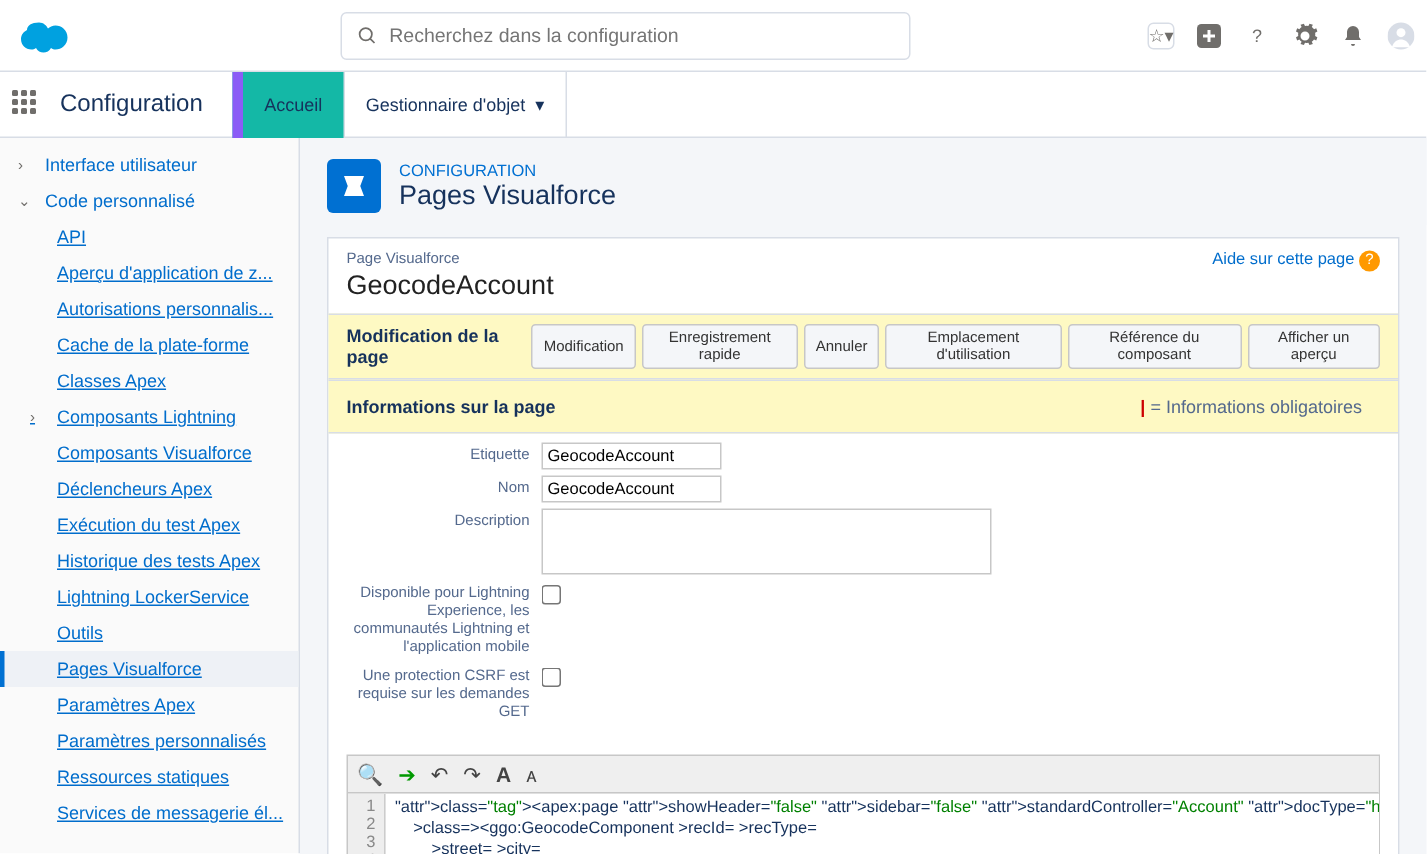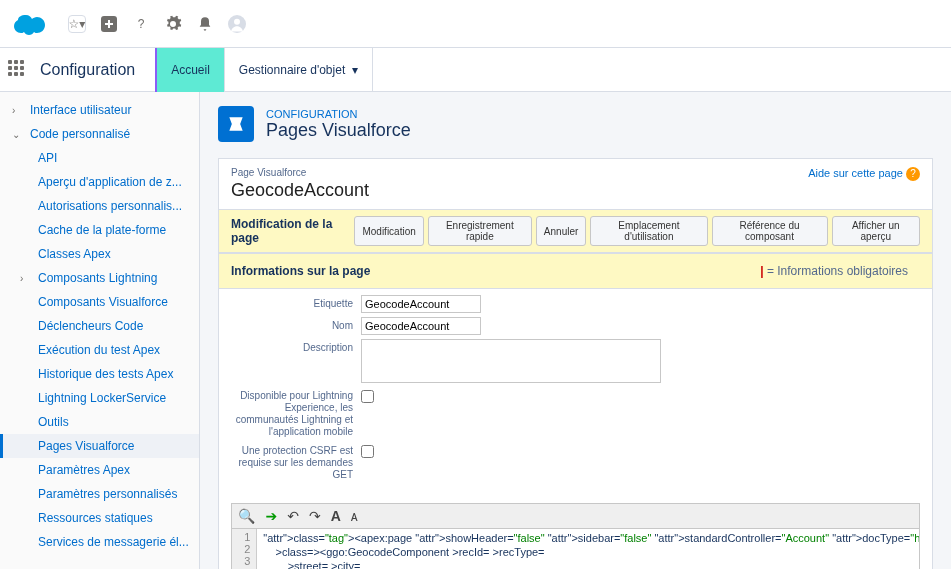--- a/index.html
+++ b/index.html
@@ -12,27 +12,27 @@
 .search-box input { border: none; outline: none; flex: 1; font-size: 13px; color: #706e6b; margin-left: 8px; }
 .top-icons { display: flex; align-items: center; gap: 14px; color: #706e6b; }
 .top-icons .ico { width: 18px; height: 18px; display: flex; align-items: center; justify-content: center; cursor: pointer; }
 .favorite-box { width: 40px; height: 24px; border: 1px solid #d8dde6; border-radius: 4px; display: flex; align-items: center; justify-content: center; gap: 2px; }
 
 .subbar { height: 44px; background: #fff; border-bottom: 1px solid #d8dde6; display: flex; align-items: center; padding: 0 8px; }
 .apps-icon { width: 20px; height: 20px; margin-right: 12px; display: grid; grid-template-columns: repeat(3,4px); grid-template-rows: repeat(3,4px); gap: 2px; }
 .apps-icon span { background: #706e6b; border-radius: 1px; }
 .config-title { font-size: 16px; color: #16325c; margin-right: 20px; }
 .tab { height: 44px; padding: 0 14px; display: flex; align-items: center; font-size: 12px; color: #16325c; cursor: pointer; border-right: 1px solid #d8dde6; }
-.tab.active { background: #5eead4; border-left: 2px solid #8b5cf6; }
+.tab.active { background: #14b8a6; border-left: 7px solid #8b5cf6; }
 
 .body { display: flex; height: calc(100% - 92px); }
 .sidebar { width: 200px; background: #fafafa; border-right: 1px solid #d8dde6; overflow-y: auto; padding: 6px 0; }
 .tree-row { display: flex; align-items: center; padding: 5px 8px 5px 12px; font-size: 12px; color: #006dcc; cursor: pointer; white-space: nowrap; overflow: hidden; text-overflow: ellipsis; }
 .tree-row .chev { width: 12px; margin-right: 6px; color: #706e6b; font-size: 10px; }
-.tree-row.level2 { padding-left: 38px; }
+.tree-row.level2 { padding-left: 38px; text-decoration: underline; }
 .tree-row.selected { background: #eef1f6; border-left: 3px solid #0070d2; padding-left: 35px; }
 
 .main { flex: 1; overflow: auto; background: #f4f6f9; }
 .page-header { background: #f4f6f9; padding: 14px 18px 8px; display: flex; align-items: center; gap: 12px; }
 .page-icon { width: 36px; height: 36px; background: #0070d2; border-radius: 4px; display: flex; align-items: center; justify-content: center; }
 .page-head-text .small { font-size: 11px; color: #0070d2; text-transform: uppercase; }
 .page-head-text .big { font-size: 18px; color: #16325c; }
 
 .content { background: #fff; margin: 8px 18px 0; border: 1px solid #d8dde6; }
 .breadcrumb { padding: 8px 12px 2px; font-size: 10px; color: #54698d; }
@@ -69,20 +69,29 @@
 svg { display: block; }
 </style>
 </head>
 <body>
 
 <div class="topbar">
   <div class="cloud-logo">
     <svg viewBox="0 0 44 30">
         <path fill="#00A1E0" d="M18 6c3 0 5 2 6 4 1-1 3-2 5-2 4 0 8 3 8 8s-4 8-8 8c-1 0-2 0-3-1-1 2-3 3-5 3s-4-1-5-3c-1 1-2 1-3 1-4 0-7-3-7-7 0-3 2-5 4-6 0-3 3-5 8-5z"></path>
       </svg>
+  </div>
+  <div class="search-wrap">
+    <div class="search-box">
+      <svg width="14" height="14" viewBox="0 0 24 24" fill="none" stroke="#706e6b" stroke-width="2">
+          <circle cx="10" cy="10" r="7"></circle>
+          <line x1="20" y1="20" x2="15" y2="15"></line>
+        </svg>
+      <input type="text" placeholder="Recherchez dans la configuration" style="">
+    </div>
   </div>
   <div class="top-icons">
     <div class="favorite-box ico">☆▾</div>
     <div class="ico">
         <svg width="16" height="16" viewBox="0 0 16 16">
           <rect width="16" height="16" rx="3" fill="#706e6b"></rect>
           <path d="M8 4v8M4 8h8" stroke="#fff" stroke-width="2"></path>
         </svg>
       </div>
     <div class="ico">?</div>
@@ -134,21 +143,21 @@
         <span>Code personnalisé</span>
       </div>
     <div id="tree-items">
         <div class="tree-row level2">API</div>
         <div class="tree-row level2">Aperçu d'application de z...</div>
         <div class="tree-row level2">Autorisations personnalis...</div>
         <div class="tree-row level2">Cache de la plate-forme</div>
         <div class="tree-row level2">Classes Apex</div>
         <div class="tree-row level2"><span class="chev" style="margin-left:-18px;margin-right:6px">›</span>Composants Lightning</div>
         <div class="tree-row level2">Composants Visualforce</div>
-        <div class="tree-row level2">Déclencheurs Code</div>
+        <div class="tree-row level2">Déclencheurs Apex</div>
         <div class="tree-row level2">Exécution du test Apex</div>
         <div class="tree-row level2">Historique des tests Apex</div>
         <div class="tree-row level2">Lightning LockerService</div>
         <div class="tree-row level2">Outils</div>
         <div class="tree-row level2 selected">Pages Visualforce</div>
         <div class="tree-row level2">Paramètres Apex</div>
         <div class="tree-row level2">Paramètres personnalisés</div>
         <div class="tree-row level2">Ressources statiques</div>
         <div class="tree-row level2">Services de messagerie él...</div>
       </div>

